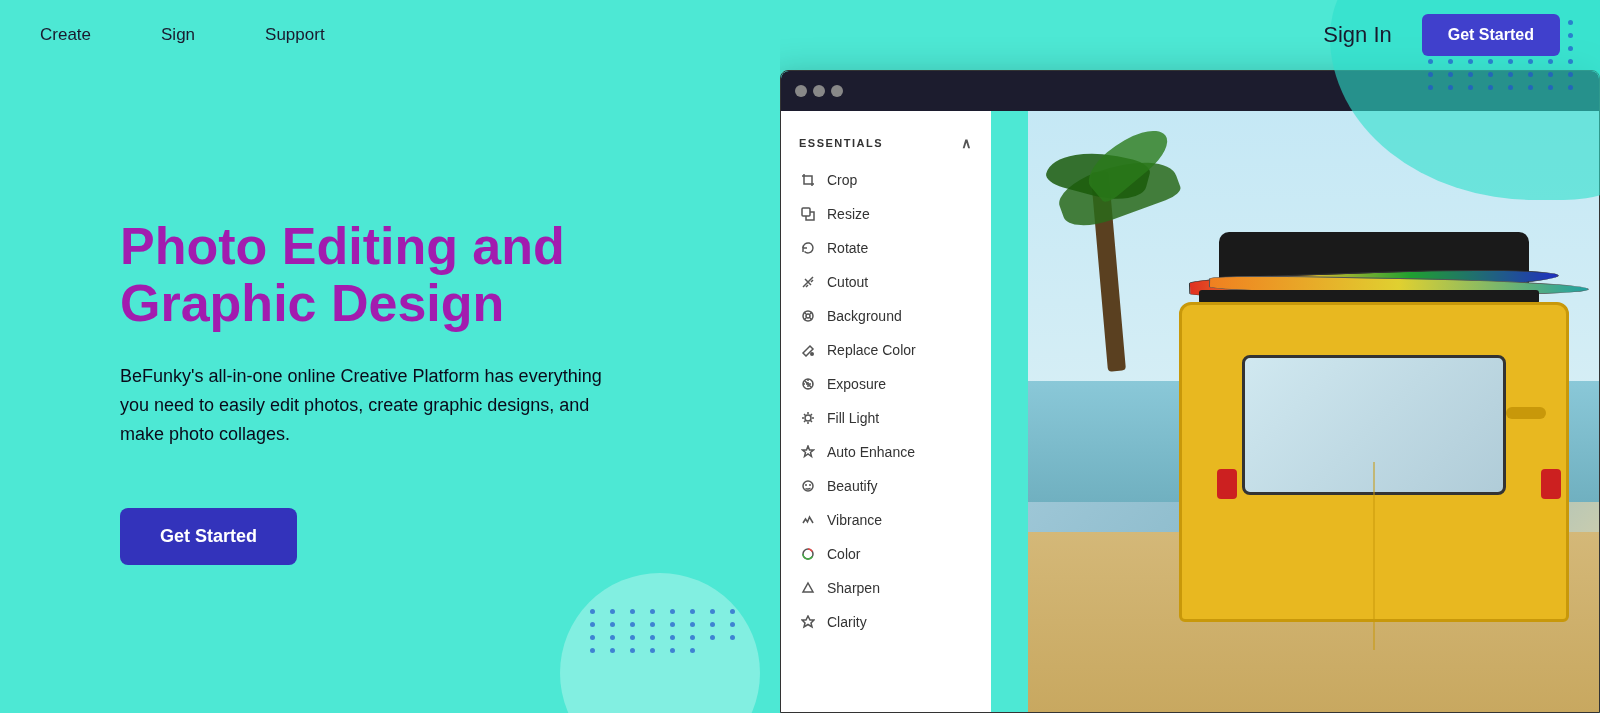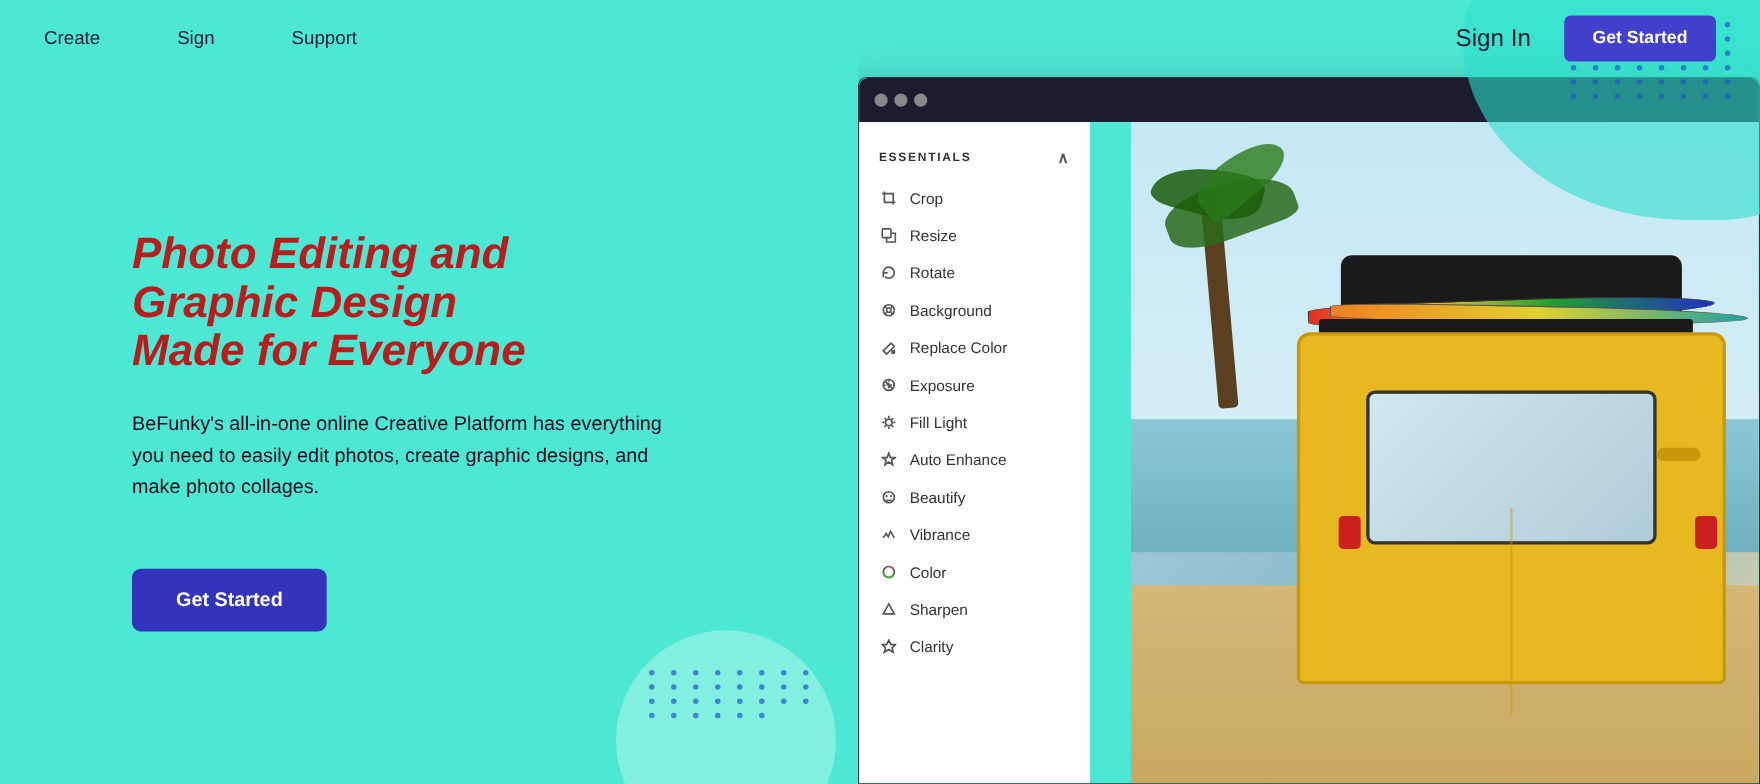--- a/index.html
+++ b/index.html
@@ -27,23 +27,22 @@
     .hero {
       position: absolute; top: 70px; left: 0; right: 0; bottom: 0;
       background: #4de8d4; display: flex; align-items: center;
     }
 
     
     .hero-left {
       padding: 0 0 0 120px; width: 780px; z-index: 5;
     }
     .hero-title {
-      font-size: 40px; font-weight: 900; color: #b91c1c; line-height: 1.1;
+      font-size: 52px; font-weight: 900; color: #a21caf; line-height: 1.1;
       margin-bottom: 30px;
-      font-style: italic;
     }
     .hero-subtitle {
       font-size: 18px; color: #0a0a1a; line-height: 1.6;
       max-width: 500px; margin-bottom: 60px;
     }
     .get-started-btn-hero {
       background: #3333bb; color: white; border: none; border-radius: 8px;
       padding: 18px 40px; font-size: 18px; font-weight: bold; cursor: pointer;
     }
 
@@ -307,21 +306,20 @@
 </div>
 
 <div class="teal-blob-top-right"></div>
 
 <div class="hero">
 
   <div class="hero-left">
     <h1 class="hero-title">
       <span>Photo Editing and</span><br>
       <span>Graphic Design</span><br>
-      <span>Made for Everyone</span>
     </h1>
     <p class="hero-subtitle">BeFunky's all-in-one online Creative Platform has everything you need to easily edit photos, create graphic designs, and make photo collages.</p>
     <button class="get-started-btn-hero">Get Started</button>
   </div>
 
   <div class="shape-circle-large"></div>
 
   <div class="shape-dots-left">
     <div class="dots-grid">
       <div class="dot"></div>
@@ -392,20 +390,28 @@
             <span>Resize</span>
           </div>
           <div class="sidebar-item">
             <span class="sidebar-item-icon">
               <svg width="14" height="14" viewBox="0 0 14 14" fill="none" stroke="#555" stroke-width="1.5">
                 <path d="M2 7a5 5 0 1 1 1.5 3.5"></path>
                 <path d="M2 11V7h4"></path>
               </svg>
             </span>
             <span>Rotate</span>
+          </div>
+          <div class="sidebar-item">
+            <span class="sidebar-item-icon">
+              <svg width="14" height="14" viewBox="0 0 14 14" fill="none" stroke="#555" stroke-width="1.5">
+                <path d="M2 12L12 2M5 12l2-2M12 5l-2 2M4 4l6 6"></path>
+              </svg>
+            </span>
+            <span>Cutout</span>
           </div>
           <div class="sidebar-item">
             <span class="sidebar-item-icon">
               <svg width="14" height="14" viewBox="0 0 14 14" fill="none" stroke="#555" stroke-width="1.5">
                 <circle cx="7" cy="7" r="5"></circle>
                 <circle cx="7" cy="7" r="2"></circle>
                 <path d="M3 3l2 2M9 9l2 2M11 3l-2 2M3 11l2-2"></path>
               </svg>
             </span>
             <span>Background</span>

